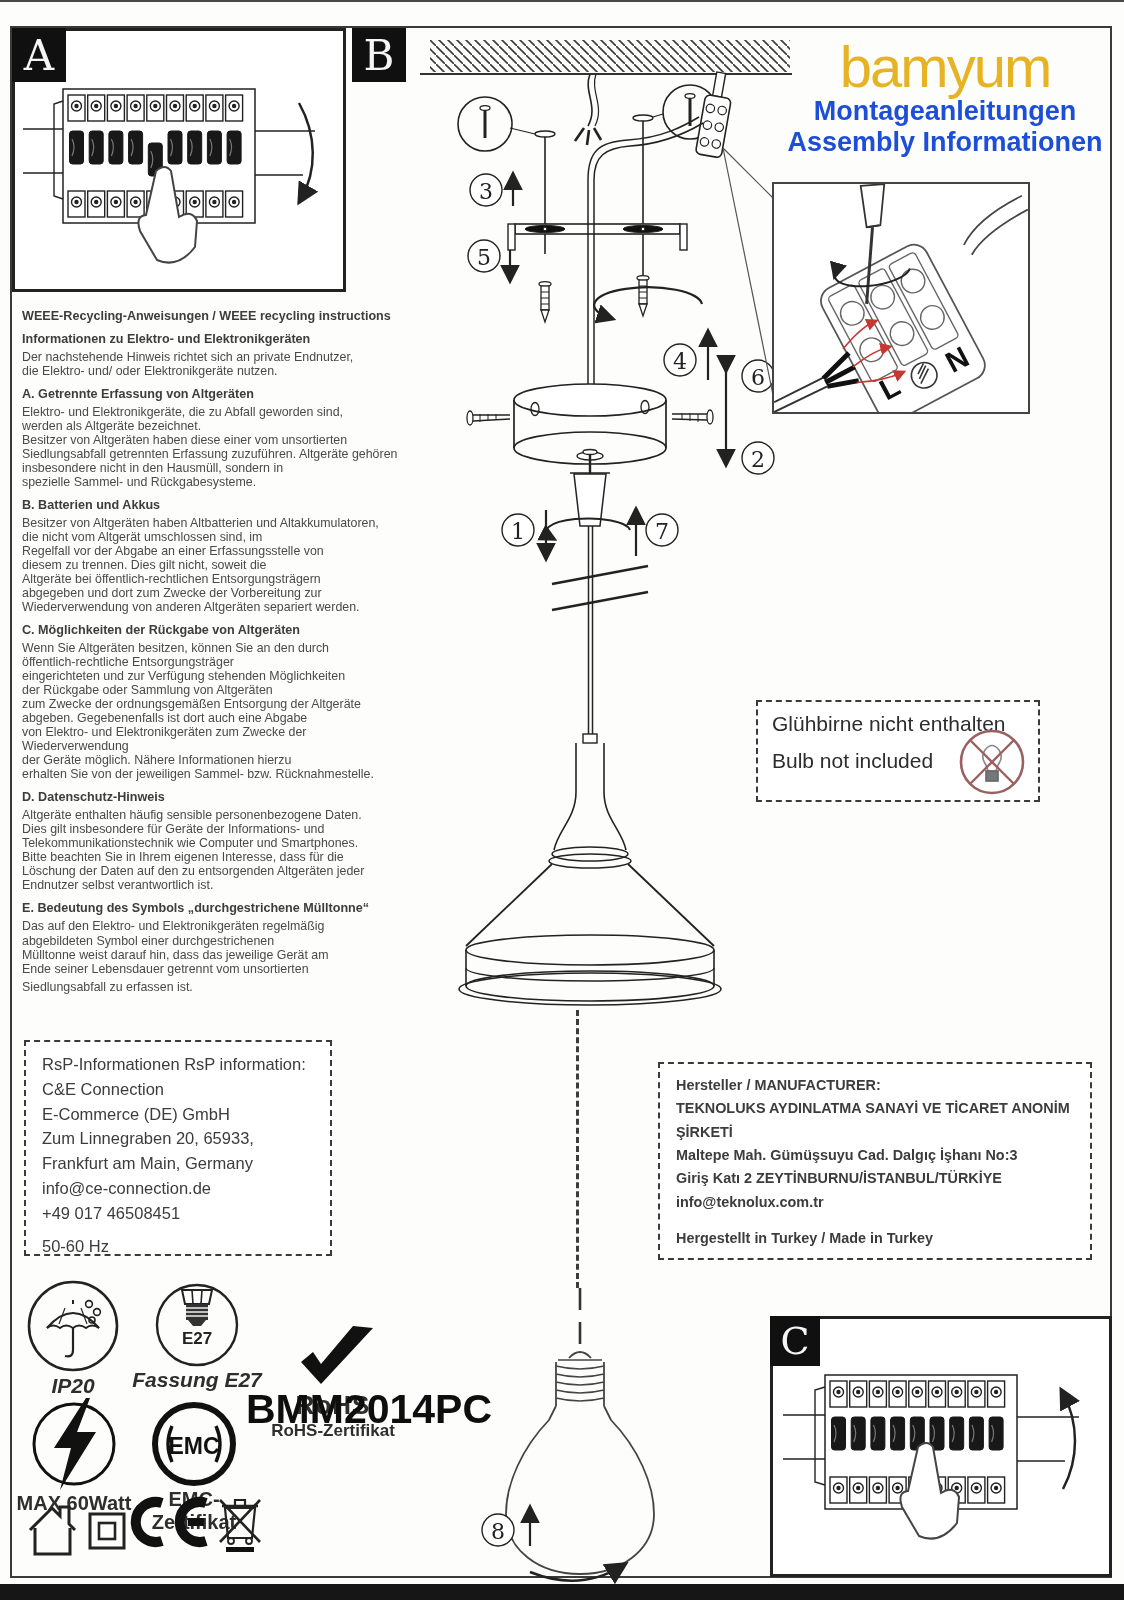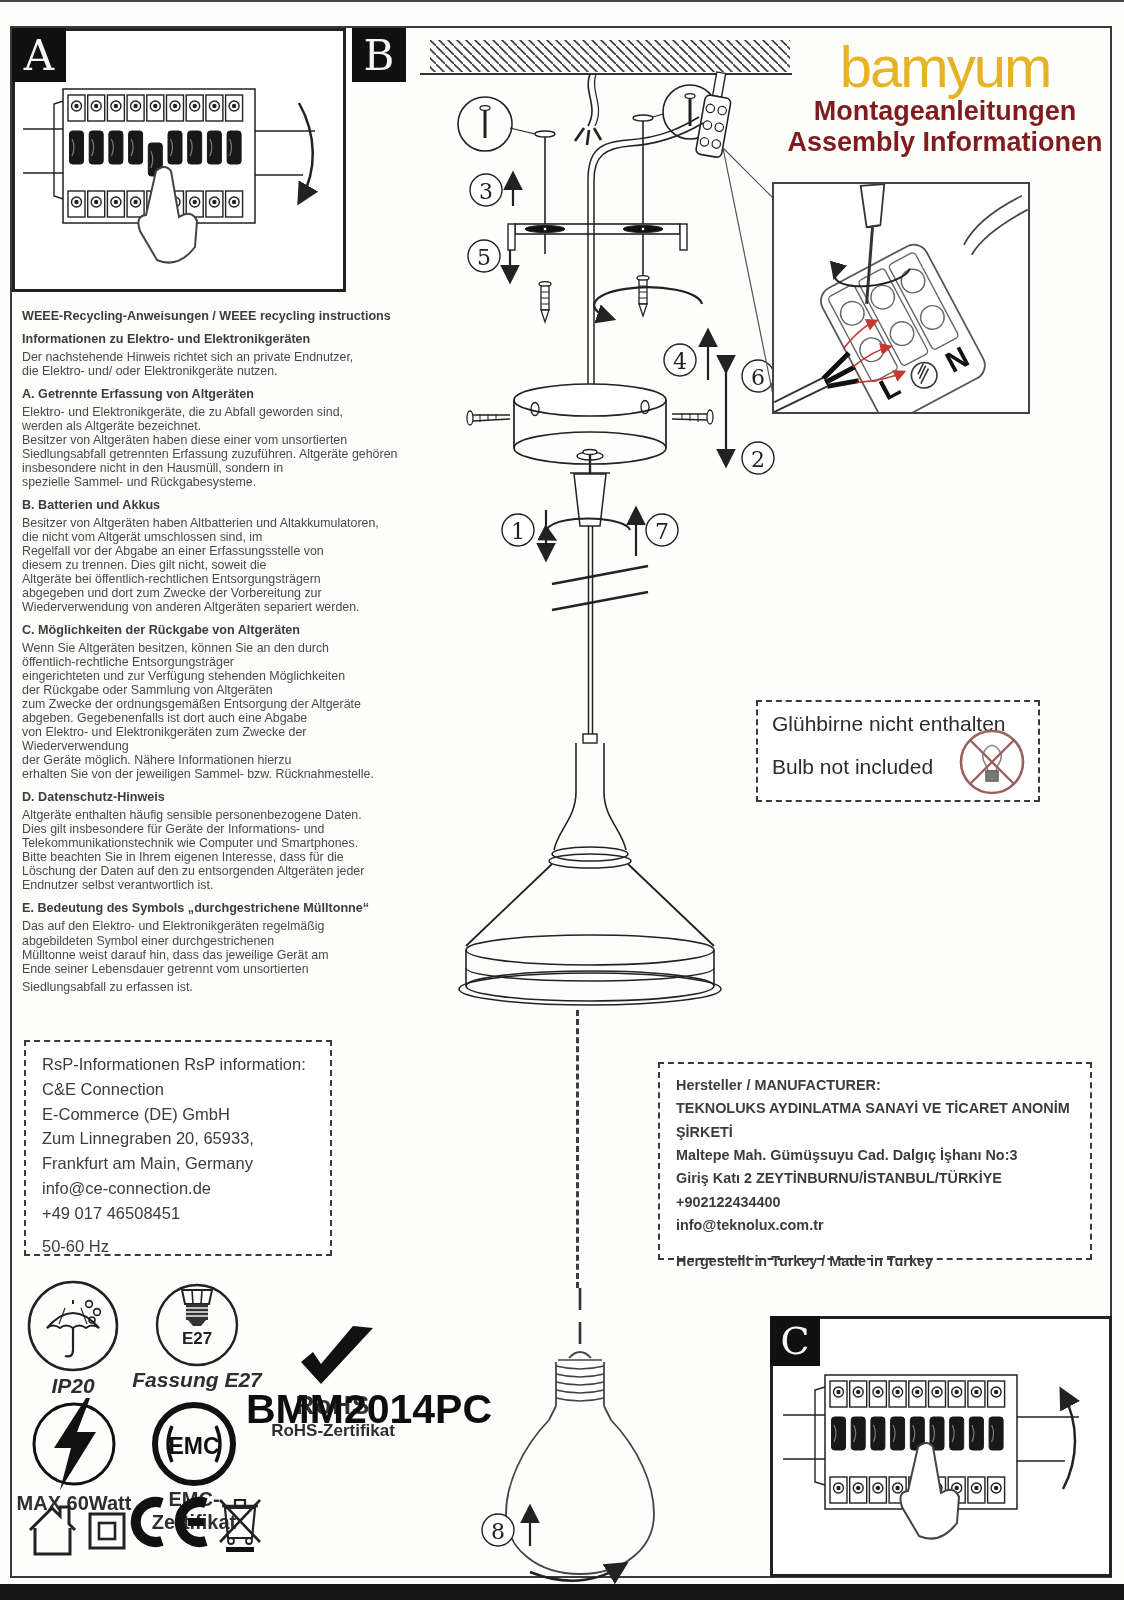--- a/index.html
+++ b/index.html
@@ -9,29 +9,29 @@
   .topline { left:0; top:8; width:1124px; height:2px; background:#4a4a4a; }
   .frame { left:10px; top:26px; width:1102px; height:1552px; border:2px solid #3a3a3a; }
   .bottombar { left:0; top:1584px; width:1124px; height:16px; background:#161616; }
 
   .panel { border:3px solid #222; background:#fff; }
   .panel-label { position:absolute; left:-3px; top:-3px; background:#101010; color:#f5f5f5;
     font-family:"DejaVu Serif",serif; display:flex; align-items:center; justify-content:center; }
 
   .brand { left:778px; top:38px; width:334px; text-align:center; }
   .brand .logo { font-size:58px; font-weight:normal; letter-spacing:-2px; line-height:1.0; }
-  .brand .sub { font-size:27px; font-weight:bold; color:#7f1d1d; line-height:1.15; }
+  .brand .sub { font-size:27px; font-weight:bold; color:#1d4ed8; line-height:1.15; }
 
   .weee { left:22px; top:300px; width:392px; height:738px; overflow:hidden; }
   .weee .h { font-size:12.6px; font-weight:bold; color:#3d3d3d; margin:9px 0 4px 0; }
   .weee .p { font-size:12.4px; color:#4a4a4a; line-height:1.13; white-space:pre-line; margin:0 0 4px 0; }
 
   .dashedbox { border:2.5px dashed #3a3a3a; background:#fff; }
   .bulbbox { left:756px; top:700px; width:284px; height:102px; padding:10px 14px; }
-  .bulbbox .l1 { font-size:21px; color:#2d2d2d; margin-bottom:19px; }
+  .bulbbox .l1 { font-size:21px; color:#2d2d2d; margin-bottom:13px; }
   .bulbbox .l2 { font-size:21px; color:#2d2d2d; }
 
   .rsp { left:24px; top:1040px; width:308px; height:216px; padding:10px 16px; }
   .rsp .line { font-size:16.5px; color:#3c3c3c; line-height:1.5; }
   .rsp .hz { margin-top:9px; }
 
   .manu { left:658px; top:1062px; width:434px; height:198px; padding:10px 16px; }
   .manu .line { font-size:14.4px; font-weight:bold; color:#3c3c3c; line-height:1.62; }
   .manu .made { font-size:14.4px; font-weight:bold; color:#3c3c3c; margin-top:16px; }
 
@@ -427,21 +427,20 @@
   <div class="line">info@ce-connection.de</div>
   <div class="line">+49 017 46508451</div>
   <div class="line hz">50-60 Hz</div>
 </div>
 
 <div class="abs dashedbox manu">
   <div class="line">Hersteller / MANUFACTURER:</div>
   <div class="line">TEKNOLUKS AYDINLATMA SANAYİ VE TİCARET ANONİM ŞİRKETİ</div>
   <div class="line">Maltepe Mah. Gümüşsuyu Cad. Dalgıç İşhanı No:3</div>
   <div class="line">Giriş Katı 2 ZEYTİNBURNU/İSTANBUL/TÜRKİYE</div>
-  <div class="line">+902122434400</div>
   <div class="line">info@teknolux.com.tr</div>
   <div class="made">Hergestellt in Turkey / Made in Turkey</div>
 </div>
 
 <div class="abs" style="left:18px; top:1278px; width:110px; text-align:center;font-style:italic;">
   <svg width="96" height="96" viewBox="0 0 96 96" style="margin:0 auto;">
     <circle cx="48" cy="48" r="44" fill="none" stroke="#222" stroke-width="2.6"></circle>
     <path d="M22,50 Q48,20 74,50" fill="none" stroke="#222" stroke-width="2.2"></path>
     <path d="M22,50 q6,-5 13,0 q6,-5 13,0 q6,-5 13,0 q6,-5 13,0" fill="none" stroke="#222" stroke-width="1.8"></path>
     <line x1="48" y1="26" x2="48" y2="22" stroke="#222" stroke-width="2"></line>

